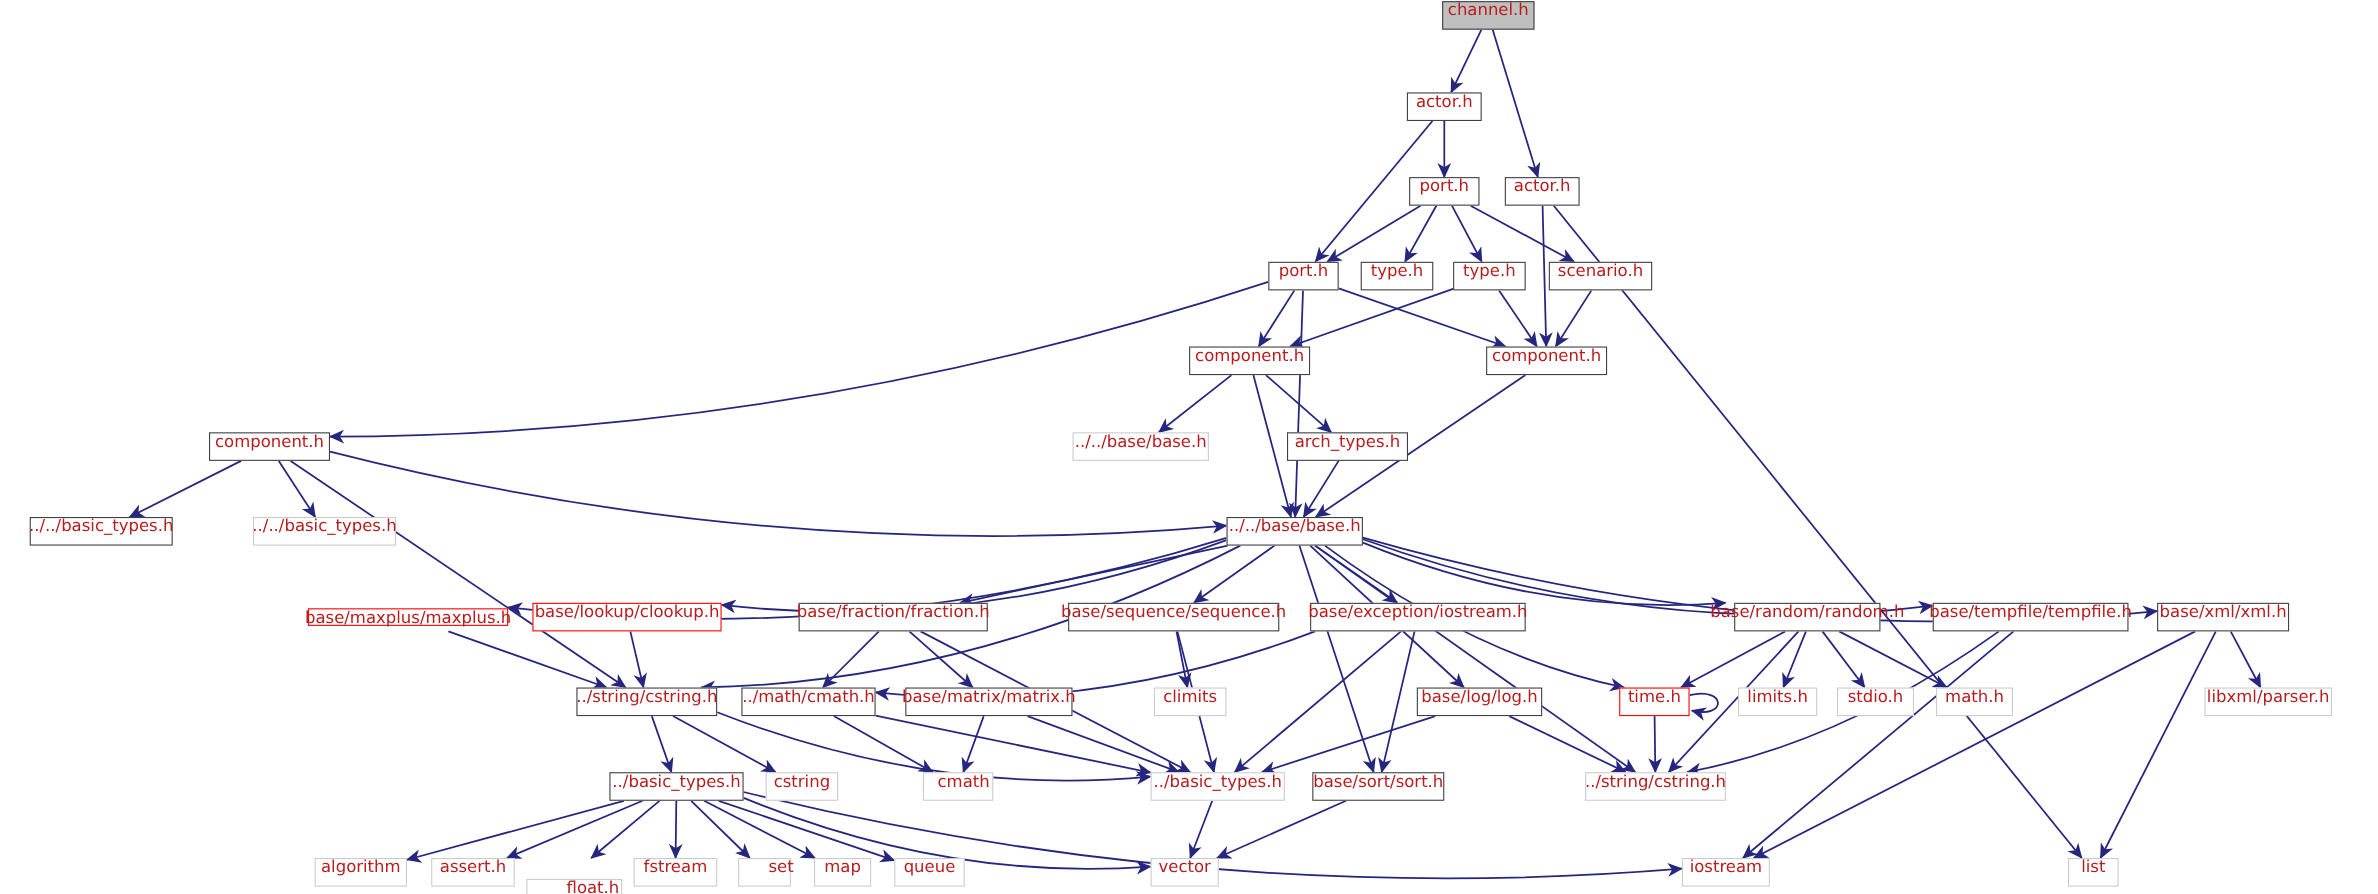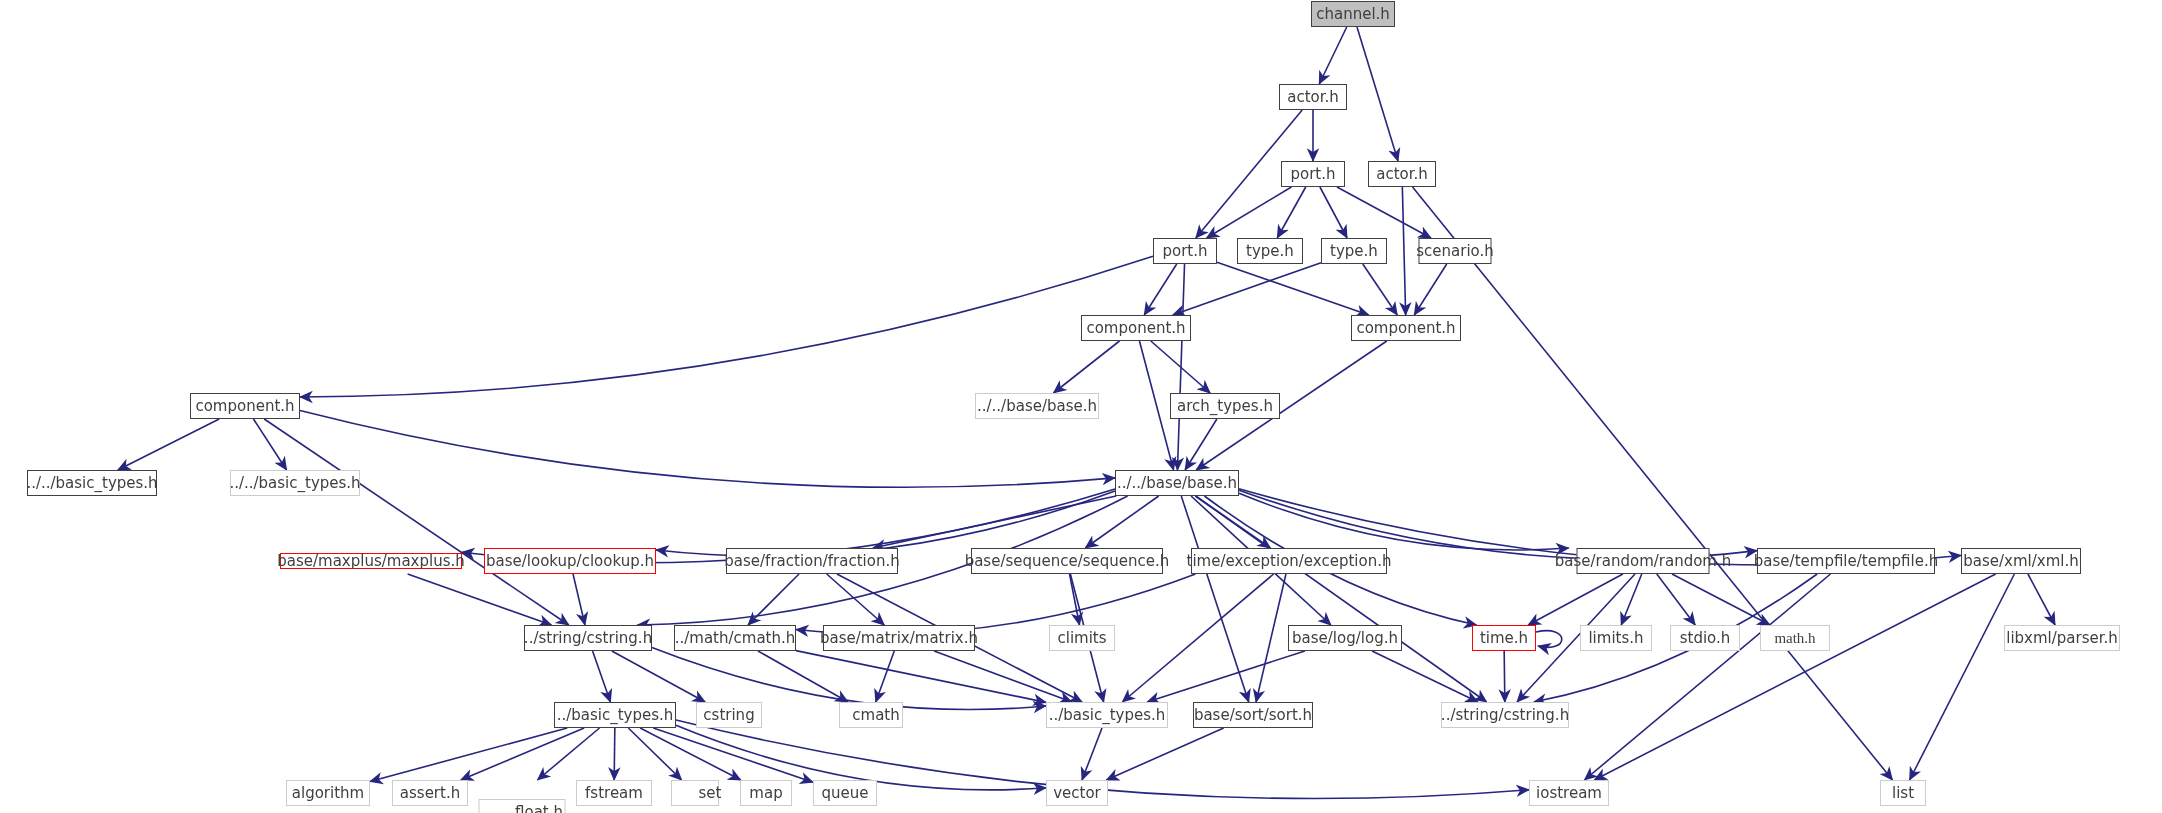--- a/index.html
+++ b/index.html
@@ -1,20 +1,20 @@
 <!DOCTYPE html>
 <html><head>
 <meta charset="utf-8">
 <style>
   html,body{margin:0;padding:0;background:#ffffff;}
   body{font-family:"DejaVu Sans","Liberation Sans",sans-serif;}
   #graph{position:relative;width:2162px;height:813px;background:#ffffff;overflow:hidden;}
   #edges{position:absolute;left:0;top:0;width:2162px;height:813px;}
-  .node{position:absolute;box-sizing:border-box;display:flex;align-items:center;justify-content:center;
-        background:#ffffff;border:1px solid #404040;font-size:15px;color:#404040;white-space:nowrap;
+  .node{position:absolute;box-sizing:border-box;display:flex;justify-content:center;
+        background:#ffffff;border:1px solid #404040;font-size:15px;color:#b91c1c;white-space:nowrap;
         line-height:1;transform:translate(-50%,-50%);padding:0 6px;}
   .node.root{background:#bfbfbf;border:1px solid #404040;}
   .node.dim{border:1px solid #cccccc;}
   .node.red{border:1px solid #ff0000;}
   .node.hdr{border:1px solid #404040;}
 </style>
 </head>
 <body>
 
 <div id="graph">
@@ -123,21 +123,21 @@
       </div>
       <div class="node hdr" style="left: 1185px; top: 251px; width: 64px; height: 26px;">
         <span>port.h</span>
       </div>
       <div class="node hdr" style="left: 1270px; top: 251px; width: 66px; height: 26px;">
         <span>type.h</span>
       </div>
       <div class="node hdr" style="left: 1354px; top: 251px; width: 66px; height: 26px;">
         <span>type.h</span>
       </div>
-      <div class="node hdr" style="left: 1455px; top: 251px; width: 73px; height: 26px;">
+      <div class="node hdr" style="left: 1455px; top: 251px; width: 94px; height: 26px;">
         <span>scenario.h</span>
       </div>
       <div class="node hdr" style="left: 1136px; top: 328px; width: 110px; height: 26px;">
         <span>component.h</span>
       </div>
       <div class="node hdr" style="left: 1406px; top: 328px; width: 110px; height: 26px;">
         <span>component.h</span>
       </div>
       <div class="node dim" style="left: 1037px; top: 406px; width: 124px; height: 26px;">
         <span>../../base/base.h</span>
@@ -163,21 +163,21 @@
       <div class="node red" style="left: 570px; top: 561px; width: 172px; height: 26px;">
         <span>base/lookup/clookup.h</span>
       </div>
       <div class="node hdr" style="left: 812px; top: 561px; width: 172px; height: 26px;">
         <span>base/fraction/fraction.h</span>
       </div>
       <div class="node hdr" style="left: 1067px; top: 561px; width: 192px; height: 26px;">
         <span>base/sequence/sequence.h</span>
       </div>
       <div class="node hdr" style="left: 1289px; top: 561px; width: 196px; height: 26px;">
-        <span>time/exception/exception.h</span>
+        <span>base/exception/iostream.h</span>
       </div>
       <div class="node hdr" style="left: 1643px; top: 561px; width: 133px; height: 26px;">
         <span>base/random/random.h</span>
       </div>
       <div class="node hdr" style="left: 1846px; top: 561px; width: 178px; height: 26px;">
         <span>base/tempfile/tempfile.h</span>
       </div>
       <div class="node hdr" style="left: 2021px; top: 561px; width: 120px; height: 26px;">
         <span>base/xml/xml.h</span>
       </div>
@@ -198,21 +198,21 @@
       </div>
       <div class="node red" style="left: 1504px; top: 638px; width: 64px; height: 26px;">
         <span>time.h</span>
       </div>
       <div class="node dim" style="left: 1616px; top: 638px; width: 72px; height: 26px;">
         <span>limits.h</span>
       </div>
       <div class="node dim" style="left: 1705px; top: 638px; width: 70px; height: 26px;">
         <span>stdio.h</span>
       </div>
-      <div class="node dim" style="left: 1795px; top: 638px; width: 70px; height: 26px; font-family: Liberation Serif, serif;">
+      <div class="node dim" style="left: 1795px; top: 638px; width: 70px; height: 26px;">
         <span>math.h</span>
       </div>
       <div class="node dim" style="left: 2062px; top: 638px; width: 116px; height: 26px;">
         <span>libxml/parser.h</span>
       </div>
       <div class="node hdr" style="left: 615px; top: 715px; width: 122px; height: 26px;">
         <span>../basic_types.h</span>
       </div>
       <div class="node dim" style="left: 729px; top: 715px; width: 66px; height: 26px;">
         <span>cstring</span>

